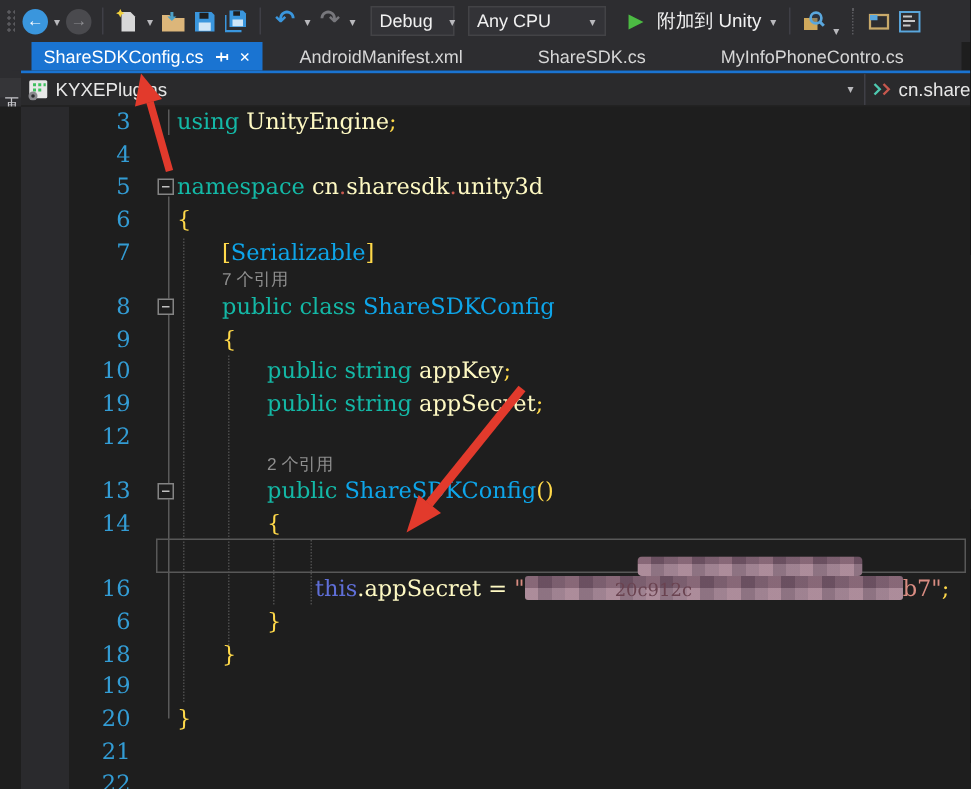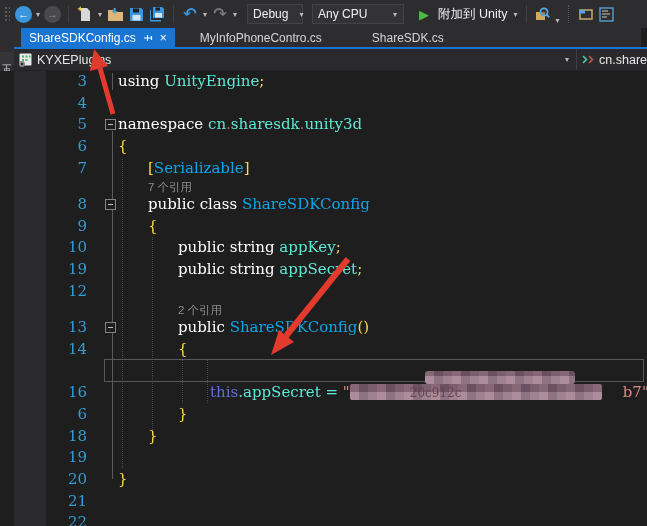--- a/index.html
+++ b/index.html
@@ -47,21 +47,21 @@
   
   .editor{position:absolute;left:0;top:71px;width:647px;height:455px;background:#1e1e1e;overflow:hidden;
           font-family:"DejaVu Serif","Liberation Serif",serif;}
   .glyphmargin{position:absolute;left:14px;top:0;width:32px;height:455px;background:#2a2a2d;}
   .row{position:absolute;left:0;width:647px;height:21.7px;line-height:21.7px;font-size:15px;}
   .row.lens{height:14.5px;line-height:14.5px;}
   .num{position:absolute;left:30px;width:57px;text-align:right;color:#339cd4;}
   .code{position:absolute;top:0;white-space:pre;color:#dcdcdc;}
   .ind0{left:118px;} .ind1{left:148px;} .ind2{left:178px;} .ind3{left:210px;}
   .lens .code{font-family:"Liberation Sans","DejaVu Sans",sans-serif;font-size:11.5px;color:#8f8f8f;}
-  .tk.kw{color:#ffffff;} .tk.pl{color:#5eead4;} .tk.cls{color:#0ea5e9;} .tk.y{color:#ffd94a;}
+  .tk.kw{color:#14b8a6;} .tk.pl{color:#fef9c3;} .tk.cls{color:#0ea5e9;} .tk.y{color:#ffd94a;}
   .tk.dot{color:#c7584e;} .tk.th{color:#5f6fd8;} .tk.st{color:#d98c82;} .tk.semired{color:#cf5b44;}
   .foldbox{position:absolute;left:105px;top:5px;width:11px;height:11px;border:1px solid #848484;
            background:#1e1e1e;box-sizing:border-box;}
   .foldbox i{display:block;width:5px;height:1px;background:#c0c0c0;margin:4px auto 0;}
   .guide{position:absolute;width:0;}
   .guide.solid{border-left:1px solid #5a5a5a;}
   .guide.dot{border-left:1px dotted #4b4b4b;}
   .curline{position:absolute;left:104px;top:288px;width:540px;height:23px;border:1px solid #585858;box-sizing:border-box;}
   .gdash{position:absolute;left:33px;top:8px;width:13px;height:5px;background:#909090;border-radius:2px;}
   .bulb{position:absolute;left:88px;top:4px;width:12px;height:12px;border-radius:50%;
@@ -69,21 +69,21 @@
   .bulb:after{content:"";position:absolute;left:4px;top:11px;width:4px;height:3px;background:#9c9c9c;}
   .chbar{position:absolute;left:104px;top:1px;width:4px;height:19px;background:#5f8c3a;}
   .mosaic{display:inline-block;height:16px;vertical-align:-3px;border-radius:2px;position:relative;overflow:hidden;
           background-color:#8d7080;
           background-image:repeating-linear-gradient(0deg,rgba(255,235,240,.14) 0 8px,rgba(30,10,25,.18) 8px 16px),
                            repeating-linear-gradient(90deg,rgba(255,190,205,.16) 0 9px,rgba(60,35,55,.22) 9px 18px,rgba(160,120,140,.12) 18px 27px);}
   .m15{width:118px;}
   .m16{width:252px;}
   .frag{position:absolute;right:6px;top:0;font-size:12px;line-height:16px;color:#5c3a40;}
   .fragmid{position:absolute;left:60px;top:1px;font-size:12px;line-height:16px;color:#6a4350;}
-  .fragout{color:#c9938a;padding-left:21px;}
+  .fragout{color:#c9938a;}
   .blob{position:absolute;left:425px;top:300px;width:150px;height:13px;border-radius:3px;}
   .arrows{position:absolute;left:0;top:0;z-index:60;pointer-events:none;}
 </style>
 </head>
 <body>
 
 <div class="screen">
 
   <div class="toolbar">
     <span class="grip"></span>
@@ -171,24 +171,27 @@
       <span style="display:flex;">
         <svg width="10" height="10" viewBox="0 0 10 10">
             <g transform="rotate(90 5 5)" stroke="#fff" fill="none" stroke-width="1.2">
               <path d="M3 1.5h4M5 1.5v3.5M2 5.5h6M5 5.5V9"></path>
             </g>
           </svg>
       </span>
       <span class="x">×</span>
     </div>
     <div class="tab">
-      <span>MyInfoPhoneContro.cs</span>
+      <span>AndroidManifest.xml</span>
     </div>
     <div class="tab">
       <span>ShareSDK.cs</span>
+    </div>
+    <div class="tab">
+      <span>MyInfoPhoneContro.cs</span>
     </div>
   </div>
   <div class="blueline"></div>
 
   <div class="navbar">
     <span style="display:flex;">
       <svg width="15" height="15" viewBox="0 0 15 15">
           <rect x="1.5" y="1.5" width="12" height="12" fill="#e8e8e8" rx="1"></rect>
           <g fill="#3fbf5f">
             <rect x="4" y="3.5" width="2" height="2"></rect>

